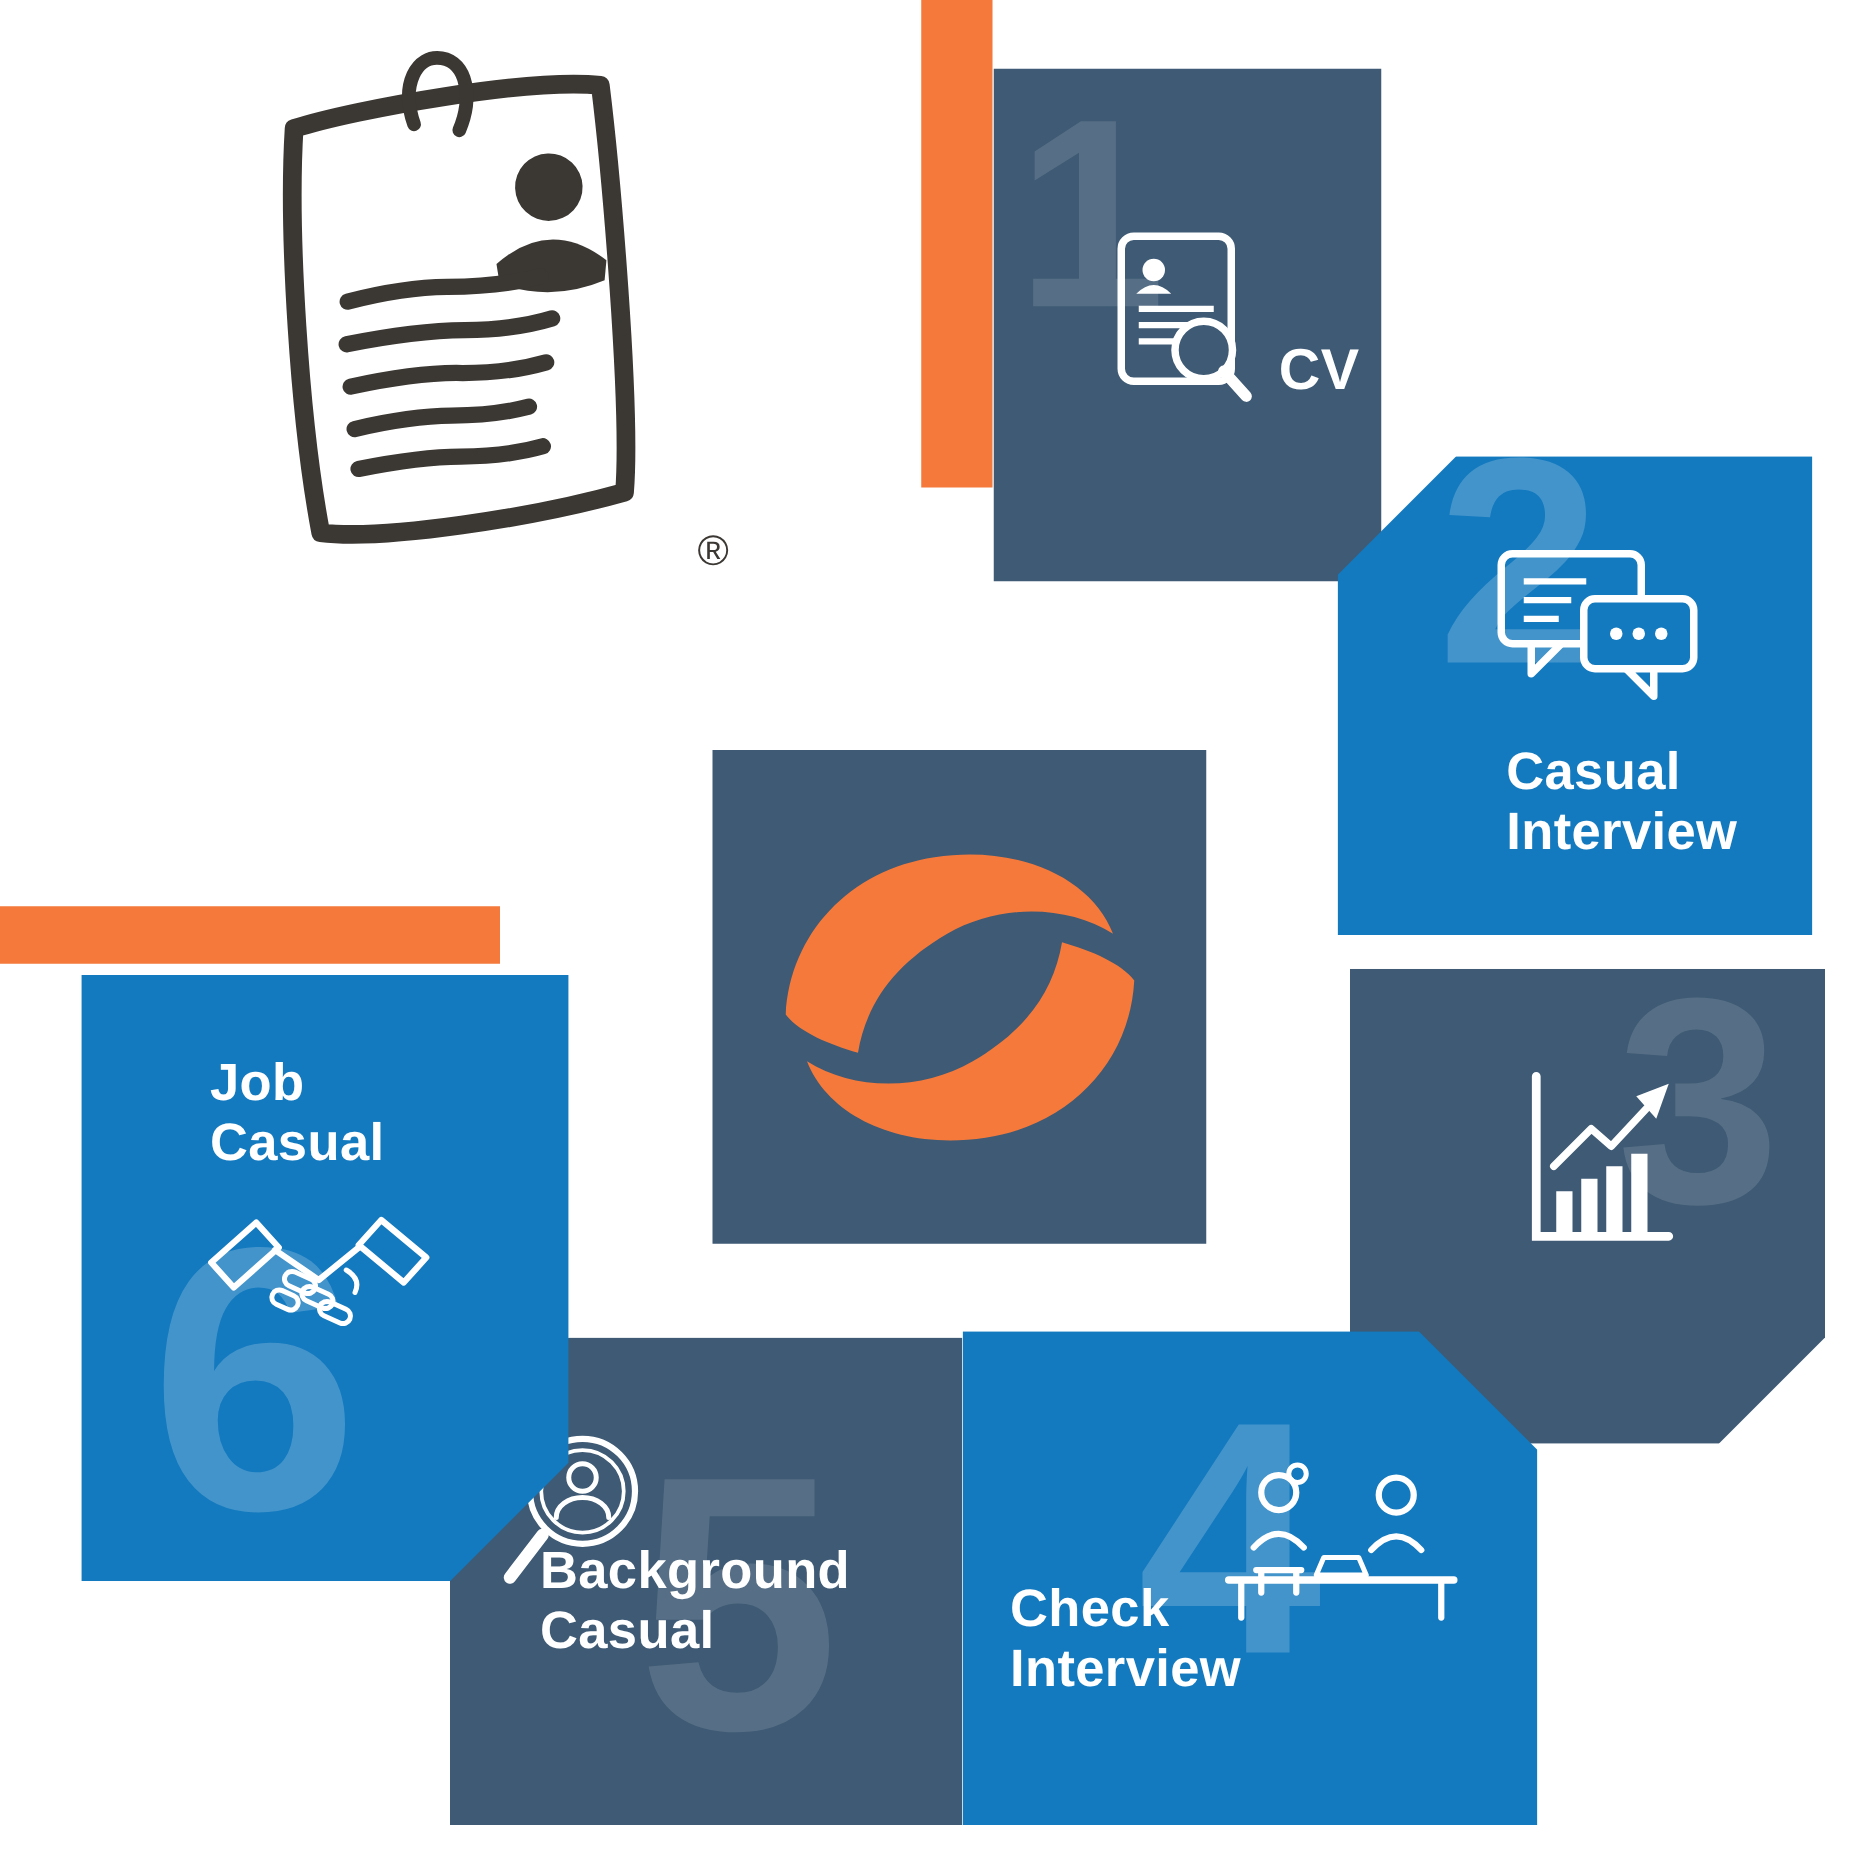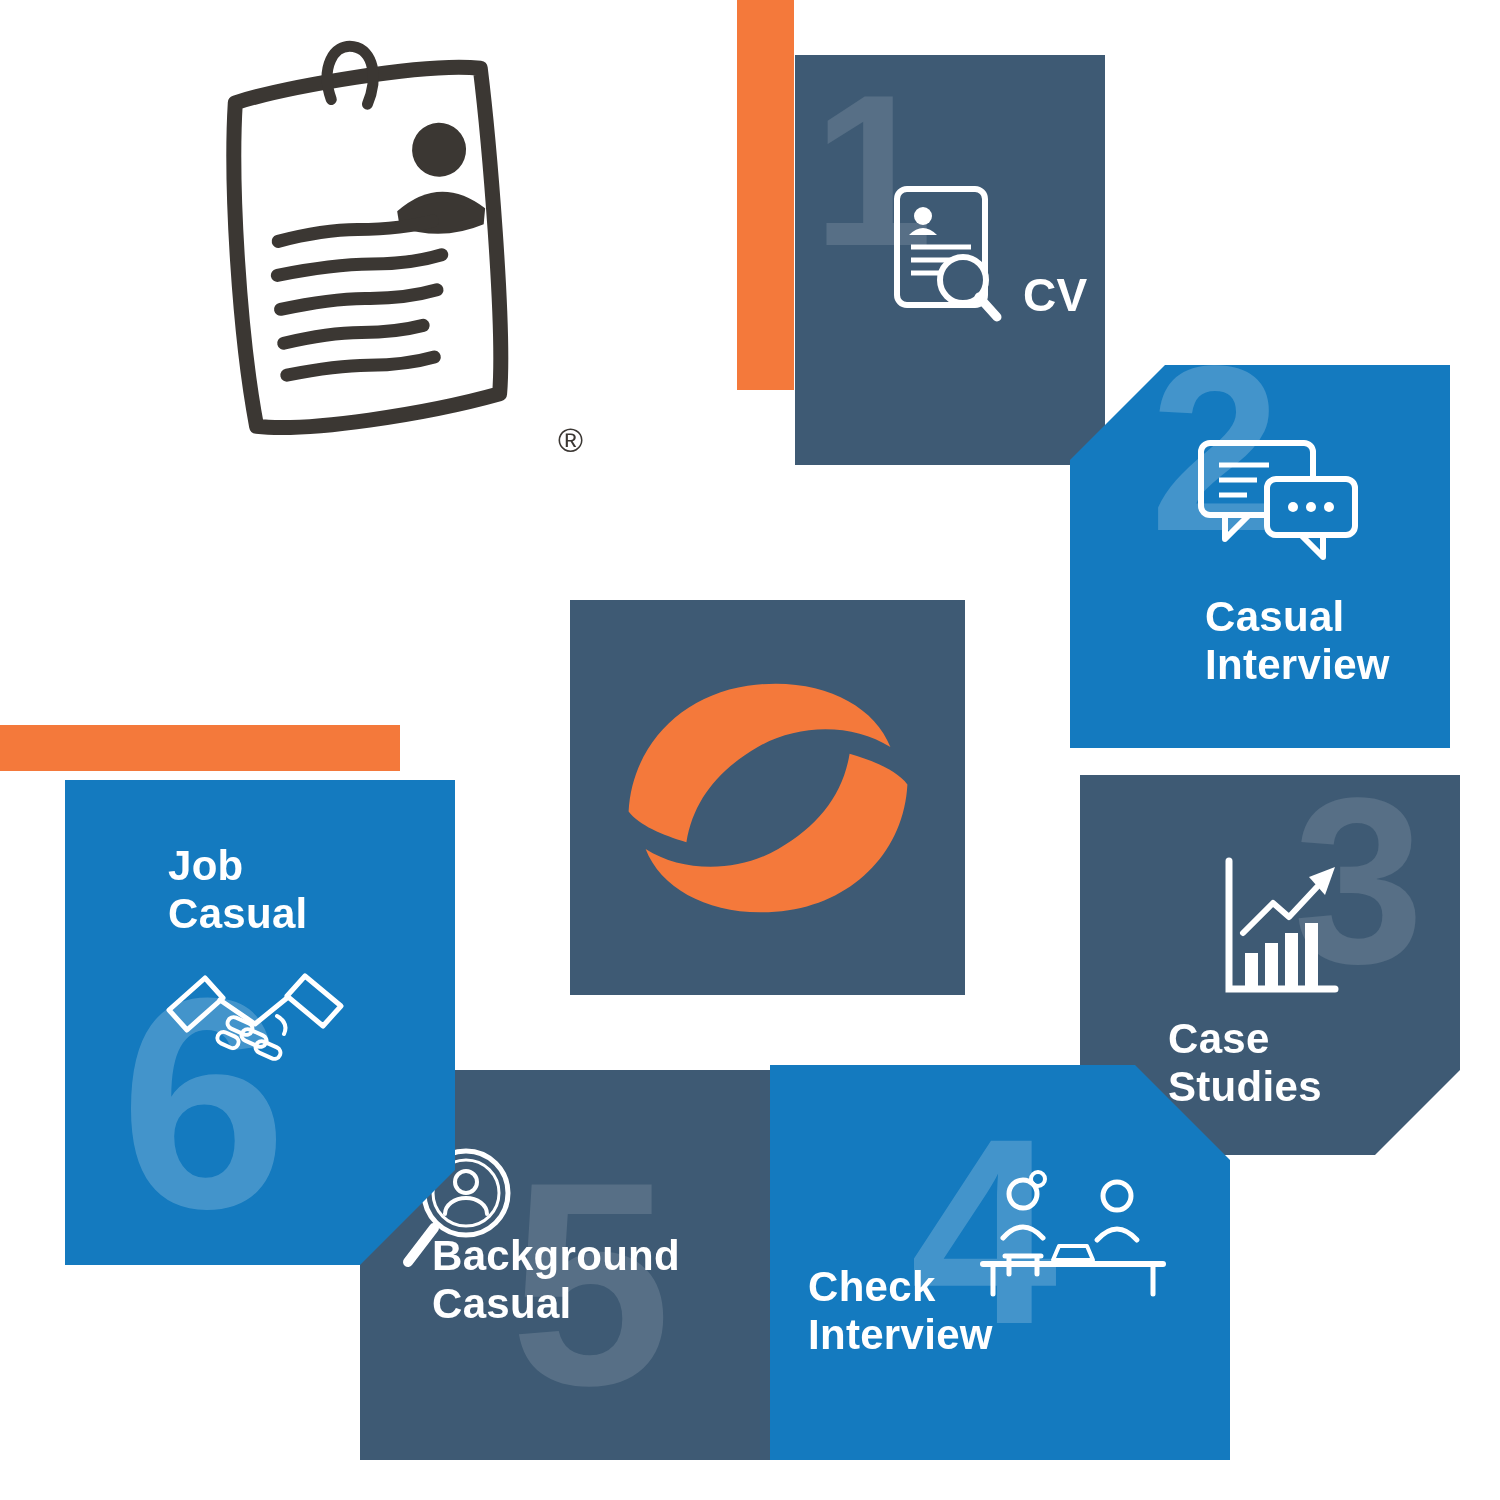--- a/index.html
+++ b/index.html
@@ -95,24 +95,20 @@
     <div class="num on-slate" style="right:40px;top:10px;font-size:235px;">3</div>
     <svg class="icon" style="left:135px;top:78px;" width="128" height="148" viewBox="0 0 128 148">
       <path d="M14,8 L14,136 L120,136" fill="none" stroke="#fff" stroke-width="7" stroke-linecap="round"></path>
       <rect x="30" y="100" width="13" height="36" fill="#fff"></rect>
       <rect x="50" y="90" width="13" height="46" fill="#fff"></rect>
       <rect x="70" y="80" width="13" height="56" fill="#fff"></rect>
       <rect x="90" y="70" width="13" height="66" fill="#fff"></rect>
       <path d="M28,80 L58,50 L74,64 L102,34" fill="none" stroke="#fff" stroke-width="6" stroke-linecap="round" stroke-linejoin="round"></path>
       <path d="M94,24 L120,14 L110,42 Z" fill="#fff"></path>
     </svg>
-    <div class="label" style="left:88px;top:240px;">
-      <div>Case</div>
-      <div>Studies</div>
-    </div>
   </div>
 
   <div class="block blue" style="left:770px;top:1065px;width:460px;height:395px;
               clip-path:polygon(0 0, calc(100% - 95px) 0, 100% 95px, 100% 100%, 0 100%);">
     <div class="num on-blue" style="left:140px;top:58px;font-size:265px;">4</div>
     <svg class="icon" style="left:205px;top:95px;" width="195" height="140" viewBox="0 0 195 140">
       <circle cx="48" cy="34" r="14" fill="none" stroke="#fff" stroke-width="5"></circle>
       <circle cx="63" cy="19" r="7" fill="none" stroke="#fff" stroke-width="4"></circle>
       <path d="M28,78 Q48,56 68,78" fill="none" stroke="#fff" stroke-width="5" stroke-linecap="round"></path>
       <path d="M30,96 L66,96 M34,96 L34,114 M62,96 L62,114" stroke="#fff" stroke-width="5" fill="none" stroke-linecap="round"></path>

